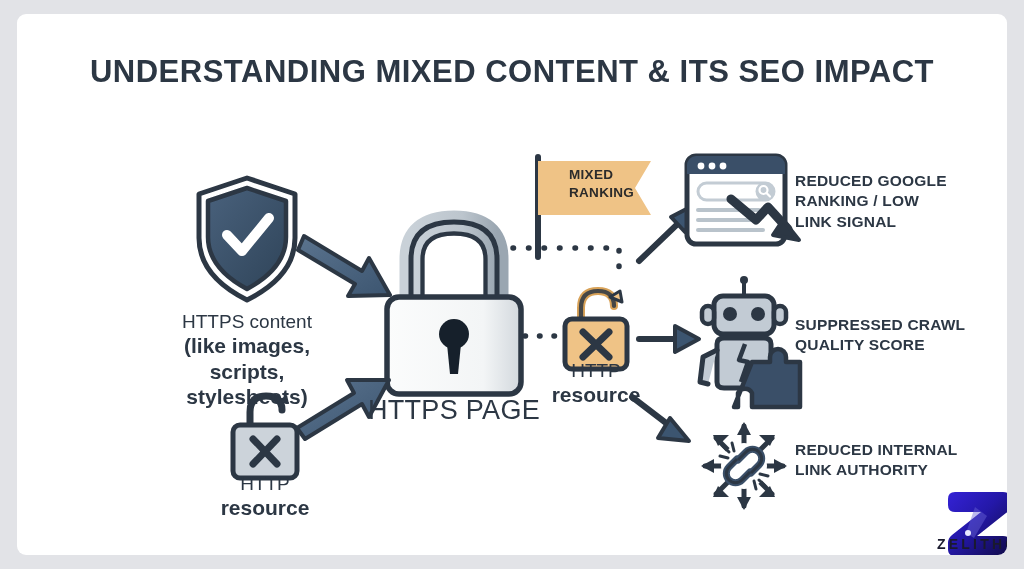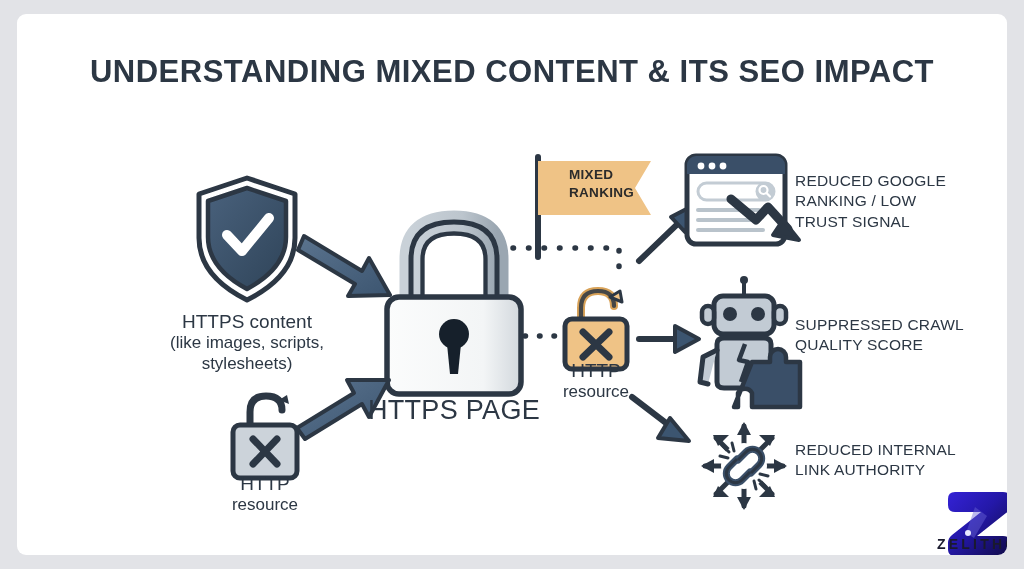--- a/index.html
+++ b/index.html
@@ -51,26 +51,26 @@
     color: #2c3744;
     line-height: 1.22;
   }
   .caption .strong {
     display: block;
     font-weight: normal;
     font-size: 19px;
   }
   .caption .sub {
     display: block;
-    font-weight: normal;
-    font-size: 17px;
+    font-weight: bold;
+    font-size: 21px;
   }
   .outcome {
     position: absolute;
-    font-weight: normal;
+    font-weight: bold;
     font-size: 15.5px;
     line-height: 1.32;
     color: #2c3744;
     letter-spacing: 0.2px;
   }
   .outcome span { display: block; }
 
   
   #flag-text {
     position: absolute;
@@ -304,21 +304,21 @@
     </div>
 
     <div class="caption" style="left:513px; top:345px; width:132px;">
       <span class="strong">HTTP</span>
       <span class="sub">resource</span>
     </div>
 
     <div class="outcome" style="left:778px; top:157px; width:200px;">
       <span>REDUCED GOOGLE</span>
       <span>RANKING / LOW</span>
-      <span>TRUST SIGNAL</span>
+      <span>LINK SIGNAL</span>
     </div>
 
     <div class="outcome" style="left:778px; top:301px; width:200px;">
       <span>SUPPRESSED CRAWL</span>
       <span>QUALITY SCORE</span>
     </div>
 
     <div class="outcome" style="left:778px; top:426px; width:200px;">
       <span>REDUCED INTERNAL</span>
       <span>LINK AUTHORITY</span>

